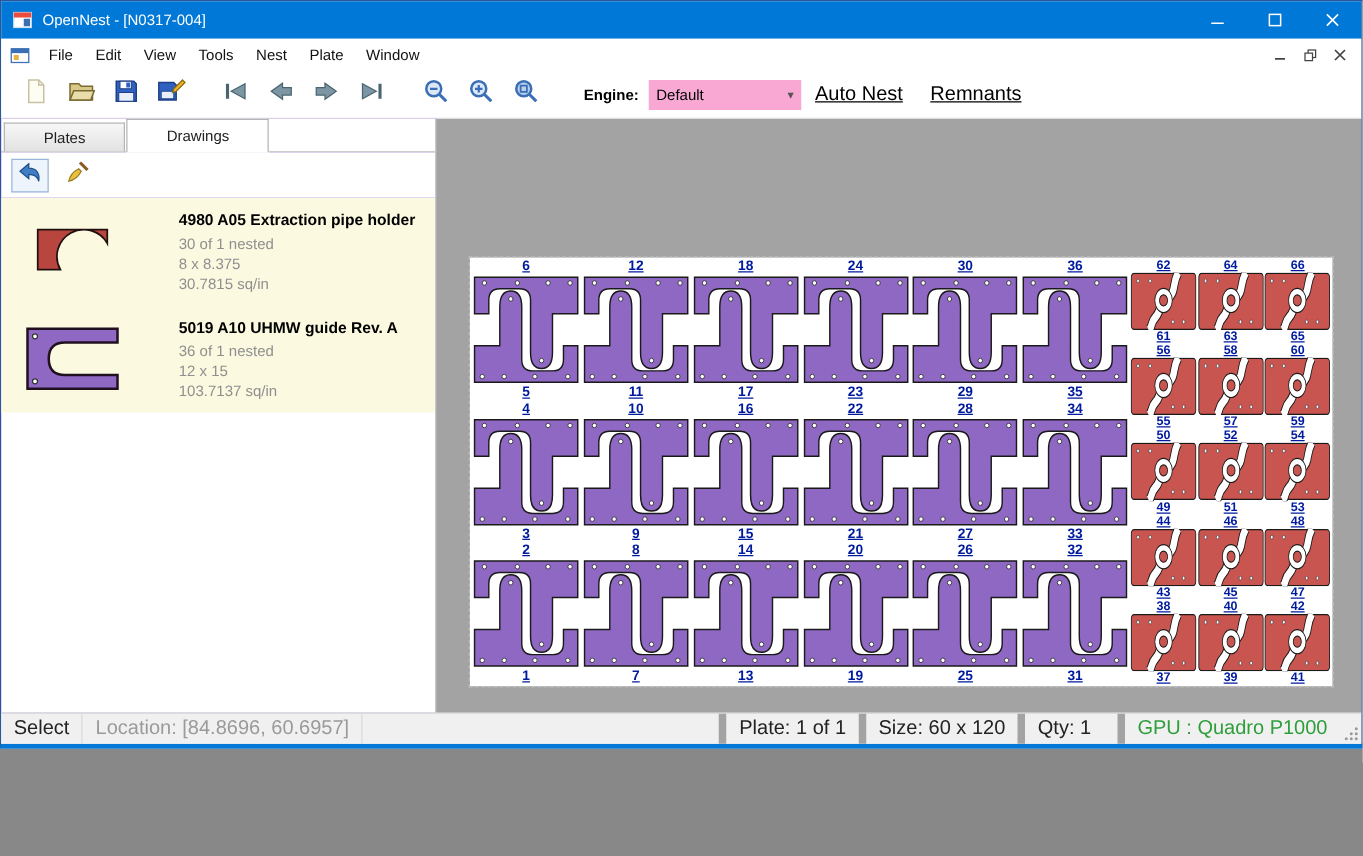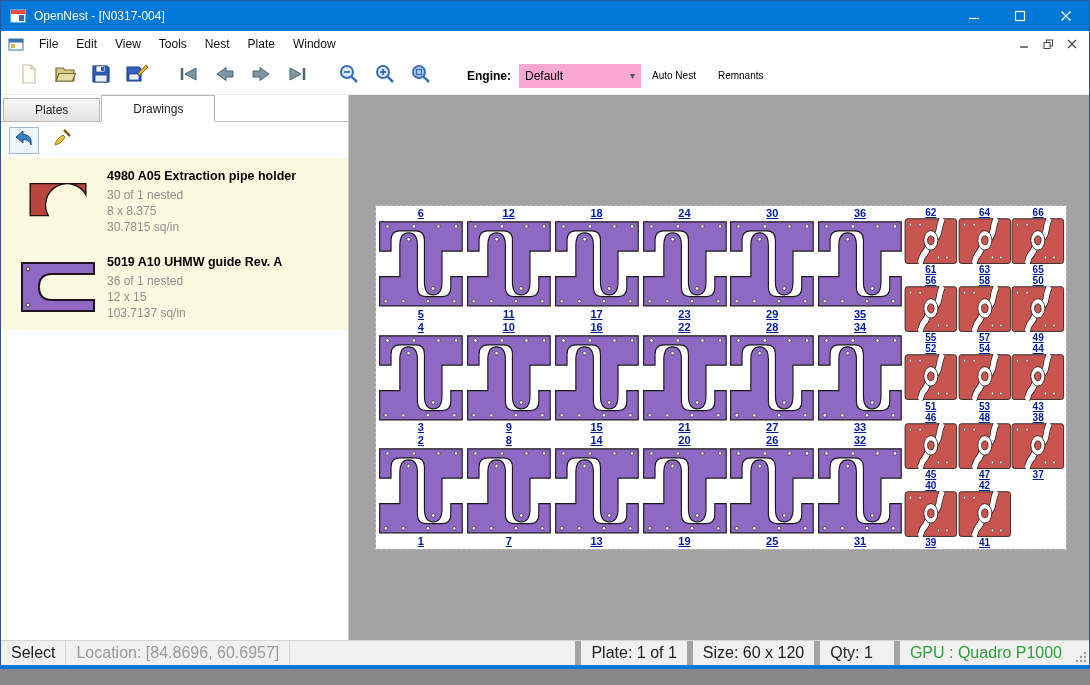--- a/index.html
+++ b/index.html
@@ -1,18 +1,18 @@
 <!DOCTYPE html>
 <html><head>
 <meta charset="utf-8">
 <style>
   *{margin:0;padding:0;box-sizing:border-box;}
   html,body{width:1090px;height:685px;overflow:hidden;background:#888;
     font-family:"Liberation Sans",sans-serif;}
-  .window{width:1090px;height:669px;display:flex;flex-direction:column;
+  .window{width:1090px;height:599px;display:flex;flex-direction:column;
     border:1px solid #2b5797;border-bottom:4px solid #0078d7;background:#fff;}
 
   
   .titlebar{flex:0 0 30px;background:#0078d7;display:flex;align-items:center;color:#fff;font-size:12px;}
   .title-icon{margin:0 8px 0 9px;display:flex;}
   .tb-buttons{margin-left:auto;display:flex;height:100%;}
   .tb-btn{width:46px;display:flex;align-items:center;justify-content:center;}
 
   
   .menubar{flex:0 0 26px;background:#fff;display:flex;align-items:center;font-size:12px;color:#111;}
@@ -21,21 +21,21 @@
   .mdi-buttons{margin-left:auto;display:flex;align-items:center;padding-right:5px;}
   .mdi-btn{width:24px;height:18px;display:flex;align-items:center;justify-content:center;}
 
   
   .toolbar{flex:0 0 38px;background:#fff;display:flex;align-items:center;padding-left:10px;border-bottom:1px solid #ececec;}
   .tool-btn{width:36px;height:32px;display:flex;align-items:center;justify-content:center;}
   .tool-gap{width:16px;}
   .engine-label{font-weight:bold;font-size:12px;margin:0 8px 0 28px;}
   .engine-select{width:122px;height:24px;background:#f9a8d4;display:flex;align-items:center;justify-content:space-between;font-size:12px;padding:0 6px;}
   .chev{color:#555;font-size:10px;}
-  .text-btn{font-size:10px;padding:0 11px;height:30px;display:flex;align-items:center;}
+  .text-btn{font-size:16px;padding:0 11px;height:30px;display:flex;align-items:center;text-decoration:underline;}
 
   
   .main{flex:1;display:flex;min-height:0;}
   .left-panel{flex:0 0 348px;background:#6d28d9;display:flex;flex-direction:column;border-right:1px solid #c9c9c9;}
   .canvas{flex:1;background:#a3a3a3;position:relative;overflow:hidden;}
 
   
   .tabstrip{flex:0 0 27px;display:flex;align-items:flex-end;background:#fff;padding-left:2px;border-bottom:1px solid #bdbdbd;}
   .tab{height:23px;padding:0 31px;display:flex;align-items:center;font-size:12px;
     background:linear-gradient(#f7f7f7,#e2e2e2);border:1px solid #b5b5b5;border-bottom:none;margin-right:1px;color:#222;}
@@ -43,21 +43,21 @@
 
   
   .subtoolbar{flex:0 0 36px;display:flex;align-items:center;padding-left:8px;gap:8px;background:#fff;}
   .sub-btn{width:30px;height:27px;display:flex;align-items:center;justify-content:center;}
   .sub-btn.selected{border:1px solid #9ab6d8;background:#edf4fb;}
 
   
   .drawing-list{flex:1;background:#fff;overflow:hidden;}
   .drawing-item{display:flex;align-items:center;background:#fbfae1;padding:4px 8px;height:86px;}
   .thumb{flex:0 0 98px;display:flex;justify-content:center;align-items:center;}
-  .d-info{flex:1;font-size:12px;color:#8f8f8f;line-height:16px;}
+  .d-info{flex:1;font-size:12px;color:#8f8f8f;line-height:16px;margin-left:36px;}
   .d-title{color:#000;font-weight:bold;font-size:12.5px;margin-bottom:3px;}
 
   
   .plate{position:absolute;left:27px;top:111px;width:690px;height:343px;background:#fff;
     outline:1px dashed #bcbcbc;display:flex;padding:1px;}
   .purple-grid{flex:0 0 527px;display:grid;grid-template-columns:repeat(6,1fr);grid-template-rows:repeat(3,1fr);}
   .red-grid{flex:1;display:grid;grid-template-columns:repeat(3,1fr);grid-template-rows:repeat(5,1fr);}
   .nest-cell{display:flex;flex-direction:column;min-height:0;min-width:0;}
   .pnum{text-align:center;font-size:11px;font-weight:bold;color:#001a9e;text-decoration:underline;line-height:13px;flex:0 0 13px;}
   .nest-cell.r .pnum{font-size:10px;line-height:11px;flex:0 0 11px;}
@@ -744,20 +744,37 @@
     <circle cx="50" cy="30" r="6" fill="#c8554f" stroke="#1a1a1a" stroke-width="1.2"></circle>
     <circle cx="12" cy="9" r="2" fill="#fff" stroke="#333" stroke-width="0.8"></circle>
                   <circle cx="30" cy="9" r="2" fill="#fff" stroke="#333" stroke-width="0.8"></circle>
                   <circle cx="80" cy="53" r="2" fill="#fff" stroke="#333" stroke-width="0.8"></circle>
                   <circle cx="64" cy="53" r="2" fill="#fff" stroke="#333" stroke-width="0.8"></circle>
   </svg>
               </div>
               <div class="pnum">57</div>
             </div>
             <div class="nest-cell r">
+              <div class="pnum">60</div>
+              <div class="psvg">
+                <svg viewBox="0 0 100 62" preserveAspectRatio="none">
+    <rect x="2" y="1" width="96" height="60" rx="4" fill="#c8554f" stroke="#1a1a1a" stroke-width="1.3"></rect>
+    <path d="M72,0 C62,13 70,20 56,28 C42,36 46,42 38,48 C30,54 34,58 28,62" fill="none" stroke="#1a1a1a" stroke-width="12"></path>
+    <path d="M72,0 C62,13 70,20 56,28 C42,36 46,42 38,48 C30,54 34,58 28,62" fill="none" stroke="#ffffff" stroke-width="9.5"></path>
+    <circle cx="50" cy="30" r="13" fill="#fff" stroke="#1a1a1a" stroke-width="1.2"></circle>
+    <circle cx="50" cy="30" r="6" fill="#c8554f" stroke="#1a1a1a" stroke-width="1.2"></circle>
+    <circle cx="12" cy="9" r="2" fill="#fff" stroke="#333" stroke-width="0.8"></circle>
+                  <circle cx="30" cy="9" r="2" fill="#fff" stroke="#333" stroke-width="0.8"></circle>
+                  <circle cx="80" cy="53" r="2" fill="#fff" stroke="#333" stroke-width="0.8"></circle>
+                  <circle cx="64" cy="53" r="2" fill="#fff" stroke="#333" stroke-width="0.8"></circle>
+  </svg>
+              </div>
+              <div class="pnum">59</div>
+            </div>
+            <div class="nest-cell r">
               <div class="pnum">50</div>
               <div class="psvg">
                 <svg viewBox="0 0 100 62" preserveAspectRatio="none">
     <rect x="2" y="1" width="96" height="60" rx="4" fill="#c8554f" stroke="#1a1a1a" stroke-width="1.3"></rect>
     <path d="M72,0 C62,13 70,20 56,28 C42,36 46,42 38,48 C30,54 34,58 28,62" fill="none" stroke="#1a1a1a" stroke-width="12"></path>
     <path d="M72,0 C62,13 70,20 56,28 C42,36 46,42 38,48 C30,54 34,58 28,62" fill="none" stroke="#ffffff" stroke-width="9.5"></path>
     <circle cx="50" cy="30" r="13" fill="#fff" stroke="#1a1a1a" stroke-width="1.2"></circle>
     <circle cx="50" cy="30" r="6" fill="#c8554f" stroke="#1a1a1a" stroke-width="1.2"></circle>
     <circle cx="12" cy="9" r="2" fill="#fff" stroke="#333" stroke-width="0.8"></circle>
                   <circle cx="30" cy="9" r="2" fill="#fff" stroke="#333" stroke-width="0.8"></circle>

